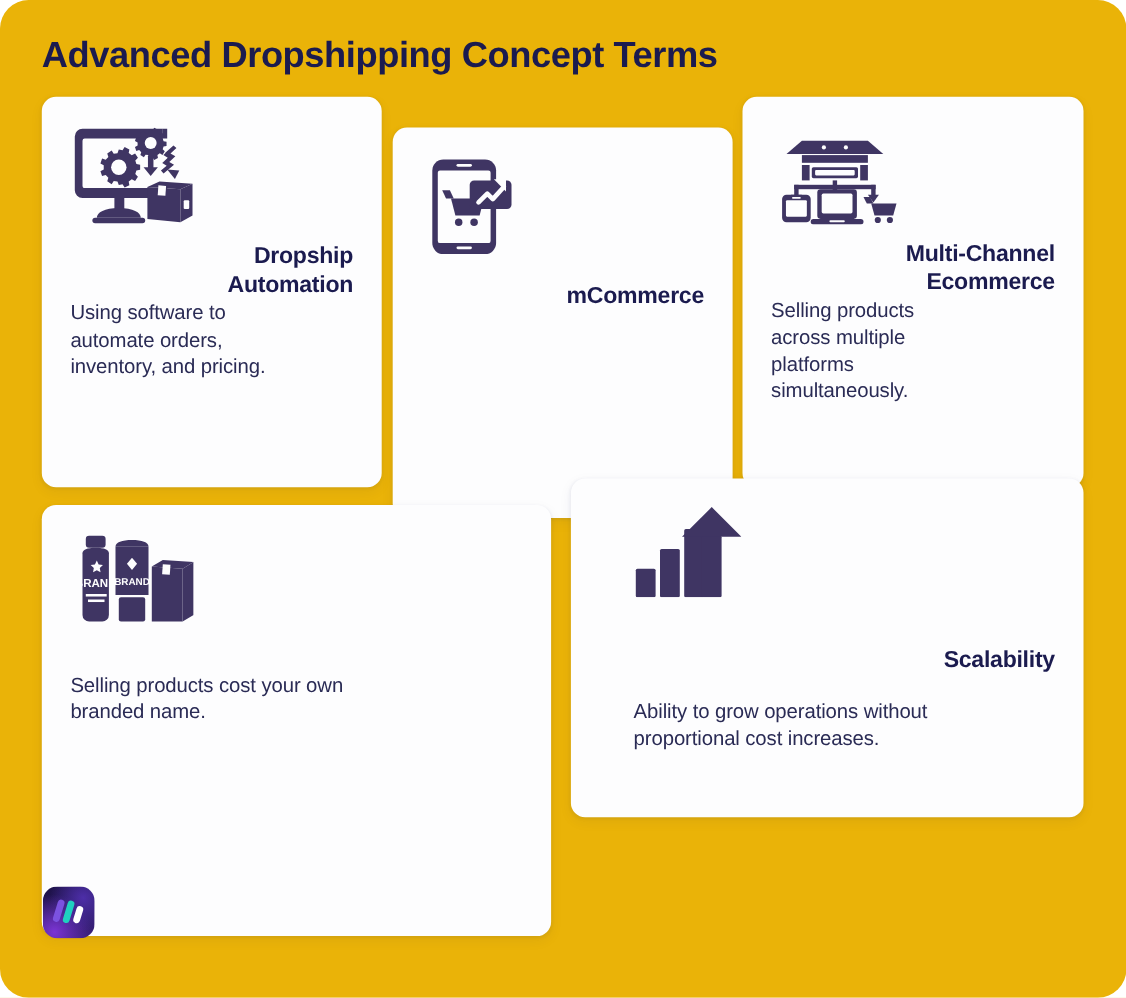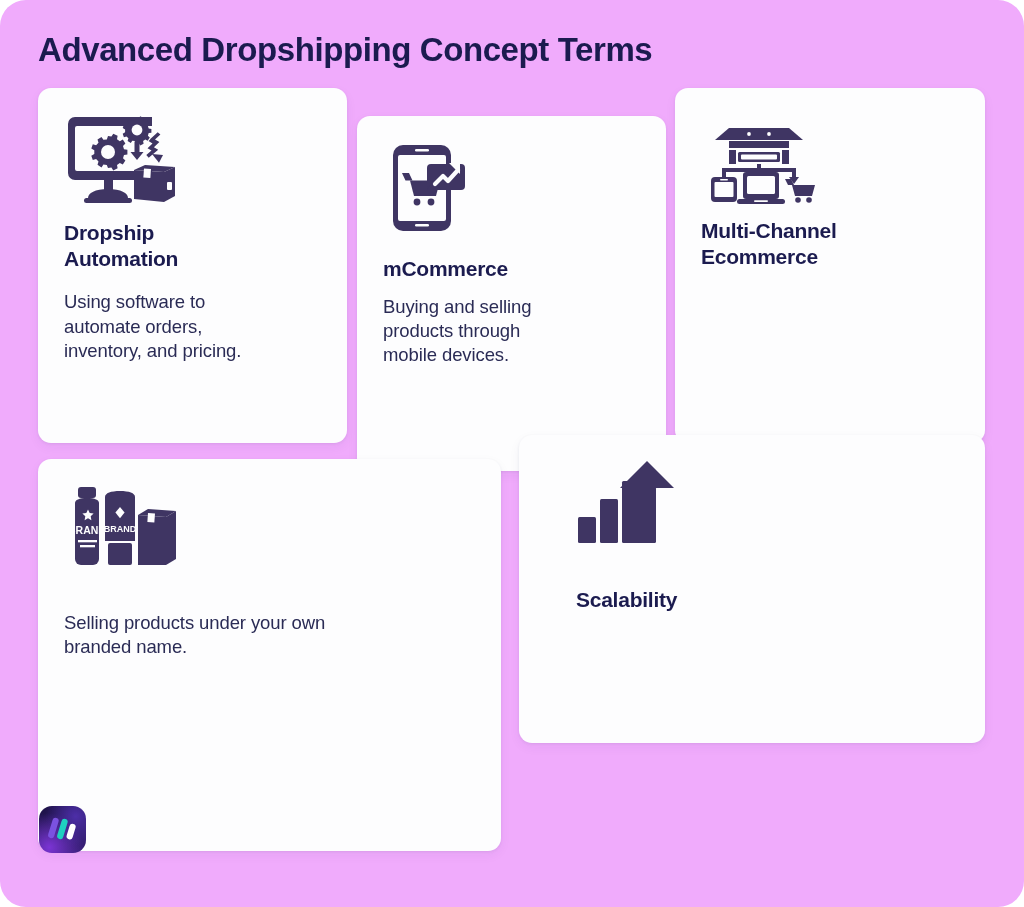--- a/index.html
+++ b/index.html
@@ -9,21 +9,21 @@
     height: 907px;
     overflow: hidden;
     background: #ffffff;
     font-family: "Liberation Sans", sans-serif;
   }
 
   .canvas {
     position: relative;
     width: 1024px;
     height: 907px;
-    background: #f0abfc;
+    background: #eab308;
     border-radius: 26px;
     overflow: hidden;
   }
 
   .page-title {
     position: absolute;
     left: 38px;
     top: 31px;
     font-size: 33px;
     font-weight: 700;
@@ -58,24 +58,25 @@
   }
   .icon-wrap svg { display: block; }
 
   .card-title {
     font-size: 21px;
     font-weight: 700;
     letter-spacing: -0.25px;
     color: #1b1b4f;
     line-height: 1.22;
     white-space: pre-line;
+    text-align: right;
   }
 
   .card-desc {
-    margin-top: 19px;
+    margin-top: 1px;
     font-size: 18.5px;
     font-weight: 400;
     color: #2a2b55;
     line-height: 1.32;
     letter-spacing: -0.1px;
     white-space: pre-line;
   }
 
   
   .card-r1c2 .icon-wrap { margin-bottom: 22px; }
@@ -167,23 +168,20 @@
             <circle cx="48" cy="60" r="3.4"></circle>
 
             <rect x="44" y="22" width="38" height="26" rx="4"></rect>
             <path d="M44 48l6-10 8 10H44z"></path>
             <path d="M52 42l8-8 5 5 10-11" stroke="#fdfdfe" stroke-width="4.2" fill="none" stroke-linecap="round" stroke-linejoin="round"></path>
             <path d="M66 21h11v11l-11-11z" fill="#fdfdfe"></path>
           </g>
         </svg>
       </span>
       <div class="card-title">mCommerce</div>
-      <div class="card-desc">Buying and selling
-products through
-mobile devices.</div>
     </div>
   </div>
 
   <div class="card card-r1c3">
     <div class="card-inner">
       <span class="icon-wrap">
         <svg width="116" height="90" viewBox="0 0 116 90" fill="none">
           <g fill="#3f3563">
 
             <path d="M28 14h60l14 12H14l14-12z"></path>
@@ -215,20 +213,24 @@
 
             <path d="M84 65h6l3 6h-6l-3-6z"></path>
             <path d="M91 71h23l-3 11H94l-3-11z"></path>
             <circle cx="97" cy="86" r="2.8"></circle>
             <circle cx="108" cy="86" r="2.8"></circle>
           </g>
         </svg>
       </span>
       <div class="card-title">Multi-Channel
 Ecommerce</div>
+      <div class="card-desc">Selling products
+across multiple
+platforms
+simultaneously.</div>
     </div>
   </div>
 
   <div class="card card-r2c1">
     <div class="card-inner">
       <span class="icon-wrap">
         <svg width="112" height="82" viewBox="0 0 112 82" fill="none">
           <g fill="#3f3563">
 
             <rect x="14" y="2" width="18" height="11" rx="3"></rect>
@@ -244,39 +246,41 @@
             <path d="M56 22l4.6 5.6L56 33.2 51.4 27.6 56 22z" fill="#fdfdfe"></path>
             <text x="56" y="47" font-family="'Liberation Sans', sans-serif" font-size="9" font-weight="700" fill="#fdfdfe" text-anchor="middle">BRAND</text>
 
             <path d="M74 30l10-6 28 2-10 6-28-2z"></path>
             <path d="M74 30l28 2v48H74V30z"></path>
             <path d="M102 32l10-6v48l-10 6V32z"></path>
             <rect x="84" y="28" width="7" height="9" transform="rotate(4 84 28)" fill="#fdfdfe"></rect>
           </g>
         </svg>
       </span>
-      <div class="card-desc">Selling products under your own
+      <div class="card-desc">Selling products cost your own
 branded name.</div>
     </div>
   </div>
 
   <div class="card card-r2c2">
     <div class="card-inner">
       <span class="icon-wrap">
         <svg width="98" height="82" viewBox="0 0 98 82" fill="none">
           <g fill="#3f3563">
             <rect x="2" y="56" width="18" height="26" rx="1.5"></rect>
             <rect x="24" y="38" width="18" height="44" rx="1.5"></rect>
             <rect x="46" y="20" width="18" height="62" rx="1.5"></rect>
             <rect x="62" y="26" width="18" height="56" rx="1.5"></rect>
             <path d="M71 0l27 27H44L71 0z"></path>
           </g>
         </svg>
       </span>
       <div class="card-title">Scalability</div>
+      <div class="card-desc">Ability to grow operations without
+proportional cost increases.</div>
     </div>
   </div>
 
   <div class="logo">
     <svg width="47" height="47" viewBox="0 0 47 47" fill="none">
       <g>
         <rect x="14.5" y="11" width="6.2" height="21" rx="3.1" transform="rotate(17 14.5 11)" fill="#7b52e0"></rect>
         <rect x="23.5" y="12" width="6.2" height="21" rx="3.1" transform="rotate(17 23.5 12)" fill="#1fd0c0"></rect>
         <rect x="31.5" y="17" width="6.2" height="16" rx="3.1" transform="rotate(17 31.5 17)" fill="#ffffff"></rect>
       </g>

